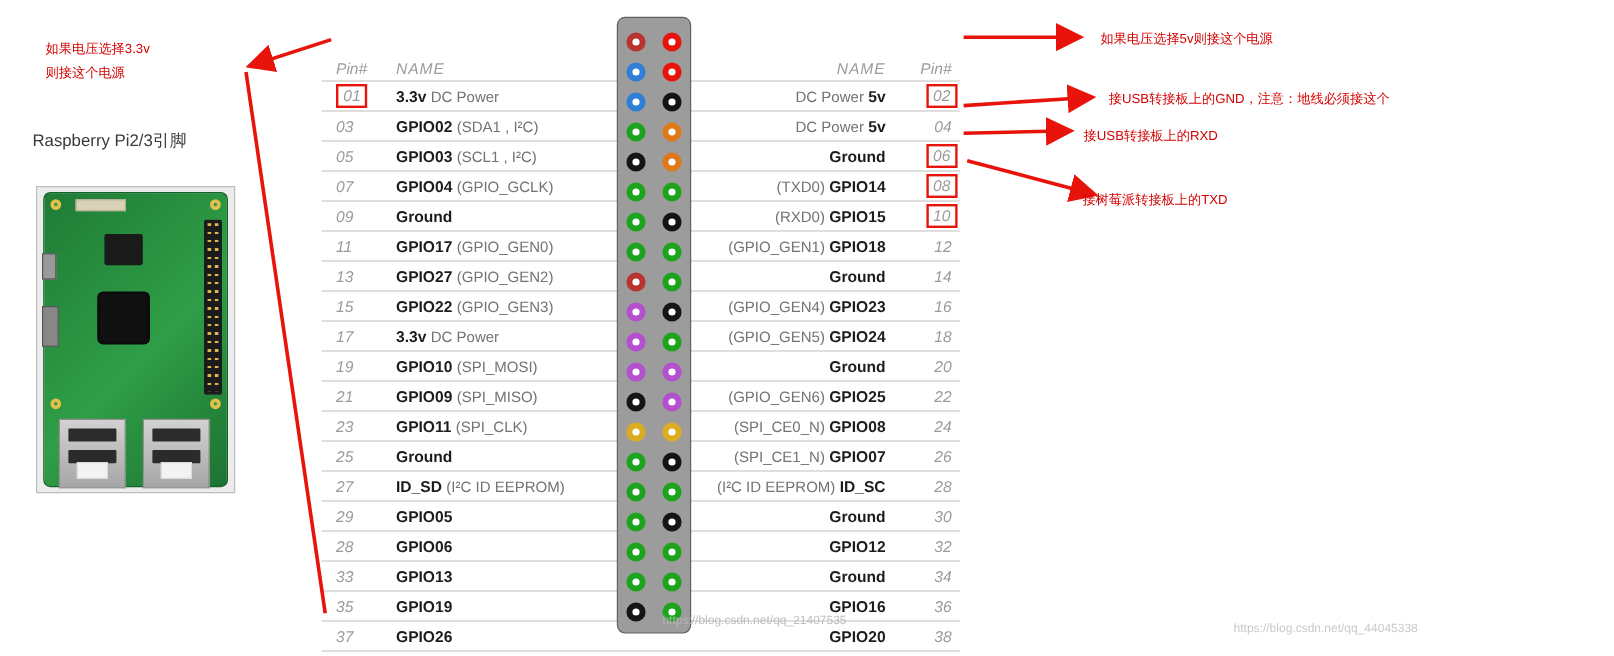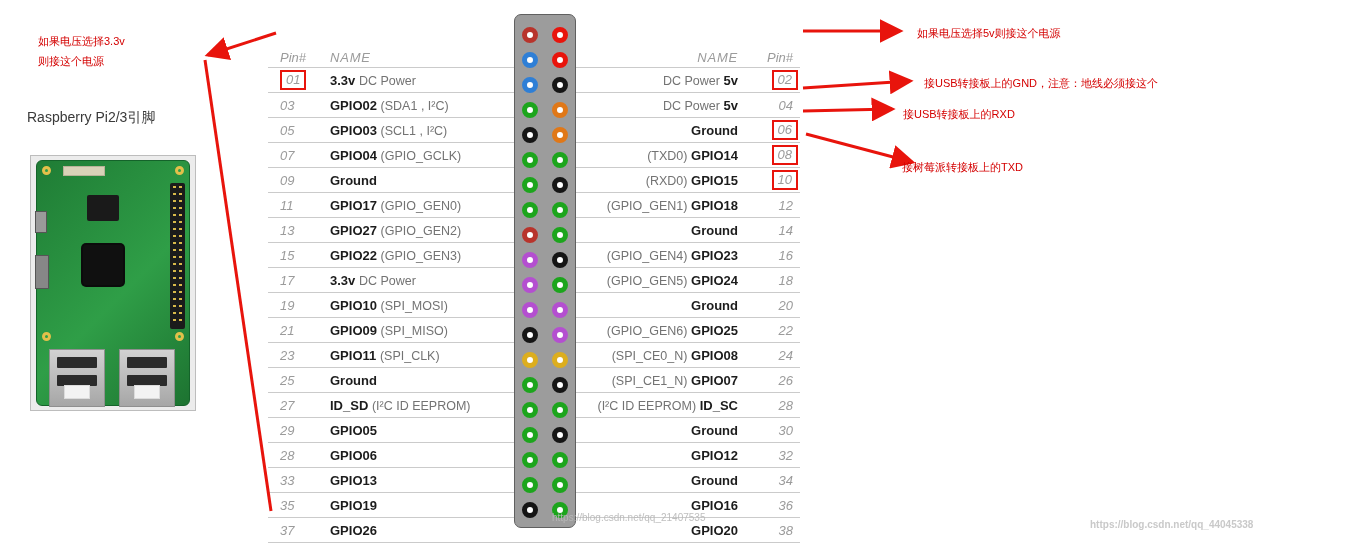--- a/index.html
+++ b/index.html
@@ -10,21 +10,21 @@
   .ann { position:absolute; color:#d40000; font-size:11px; line-height:20px; white-space:nowrap; z-index:6; }
   .ann-33v { left:38px; top:31px; }
   .board-label { position:absolute; left:27px; top:109px; color:#3a3a3a; font-size:14px; z-index:2; }
   .ann-5v  { left:917px; top:23px; }
   .ann-gnd { left:924px; top:73px; }
   .ann-rxd { left:903px; top:104px; }
   .ann-txd { left:902px; top:157px; }
 
   .wm { position:absolute; font-size:10px; color:#c9c9c9; z-index:7; white-space:nowrap; }
   .wm-center { left:552px; top:512px; color:rgba(185,185,185,.92); }
-  .wm-right  { left:1090px; top:519px;font-weight:bold; }
+  .wm-right  { left:1028px; top:519px; }
 
   
   .arrows { position:absolute; left:0; top:0; z-index:5; pointer-events:none; }
 
   
   .pintable { position:absolute; left:268px; top:0; width:532px; z-index:1; }
   .prow { display:grid; grid-template-columns:62px 150px 113px 145px 62px;
           height:25px; align-items:center; border-bottom:1px solid #cbcbcb; }
   .phead { height:21px; font-style:italic; color:#9b9b9b; font-size:12.5px;margin-top:47px; }
   .phead .lname, .phead .rname { letter-spacing:.8px; }

